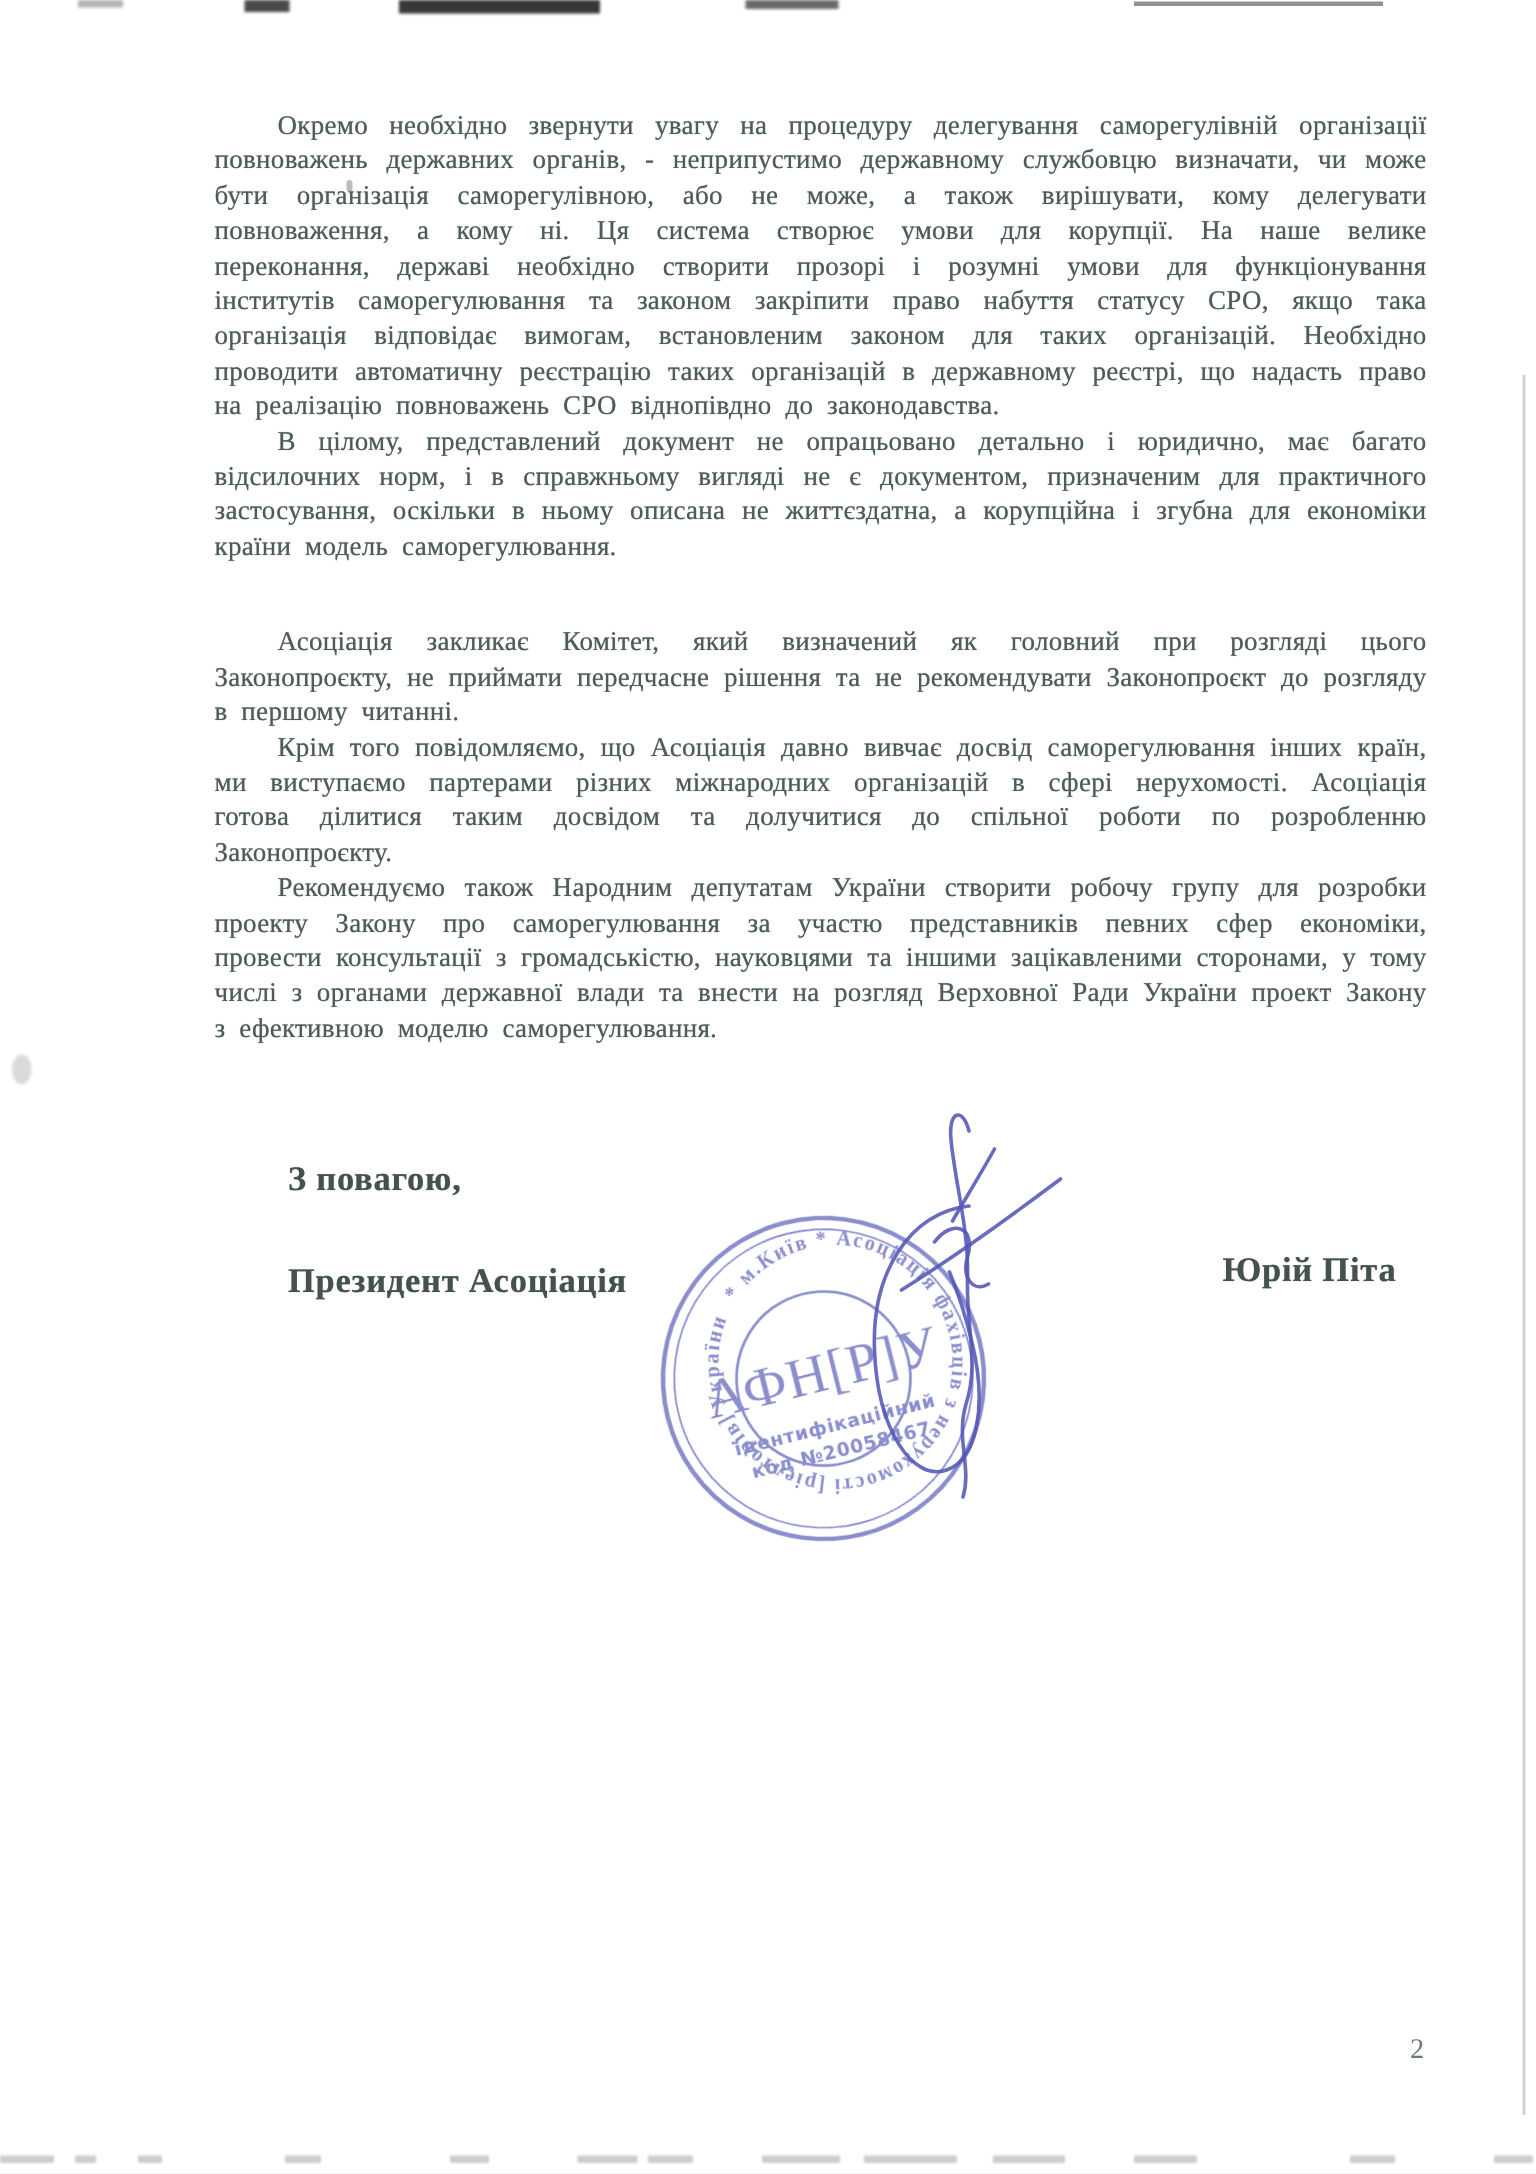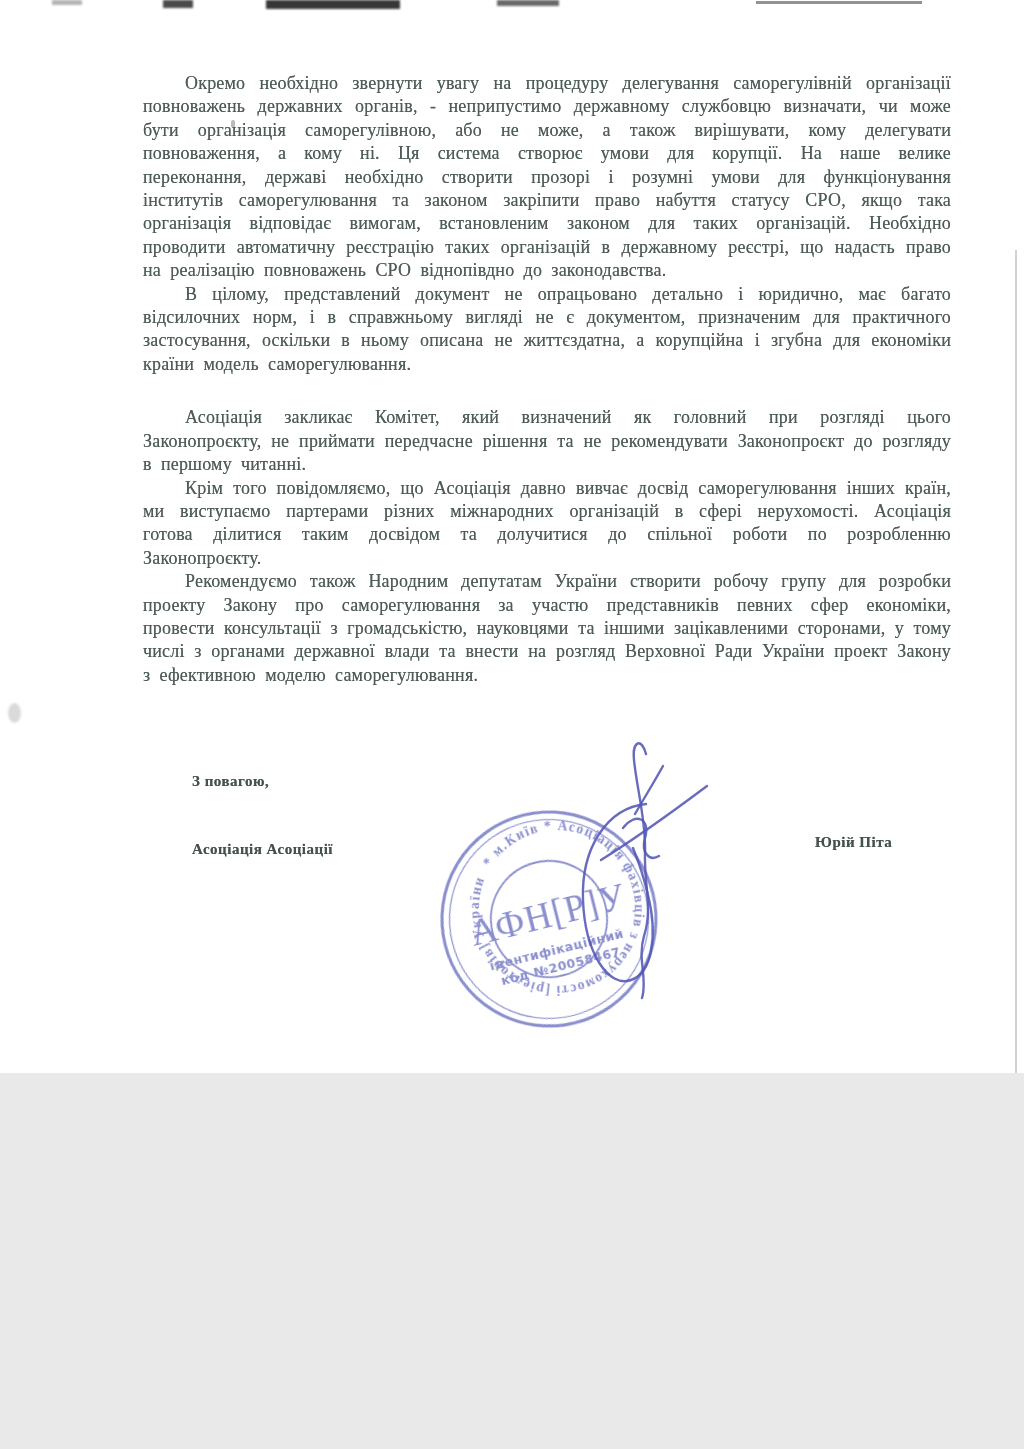--- a/index.html
+++ b/index.html
@@ -1,39 +1,39 @@
 <!DOCTYPE html>
 <html><head>
 <meta charset="utf-8">
 <style>
   html,body{margin:0;padding:0;background:#e9e9e9;}
   .page{
     position:relative;
-    width:1024px;height:1073px;
+    width:1024px;height:1449px;
     margin:0 auto;
     background:#ffffff;
     font-family:"Liberation Serif", serif;
     overflow:hidden;
   }
   
   .body-text{
     position:absolute;left:143px;top:72px;width:808px;
     color:#4e5c58;
     font-size:18px;line-height:23.4px;
     text-align:justify;
     word-spacing:4.5px;letter-spacing:0.2px;
     text-shadow:0 0 0.6px rgba(78,92,88,.75);
   }
   .body-text p{margin:0;text-indent:42px;}
-  .body-text p.para-gap{margin-top:30px;}
+  .body-text p.para-gap{margin-top:40px;}
 
   
   .closing,.signer-title,.signer-name{
     position:absolute;
-    font-weight:bold;font-size:15px;color:#44524e;
+    font-weight:bold;font-size:23px;color:#44524e;
     letter-spacing:0.5px;
     text-shadow:0 0 0.6px rgba(68,82,78,.7);
   }
   .closing{left:192px;top:773px;}
   .signer-title{left:192px;top:841px;}
   .signer-name{left:815px;top:834px;}
 
   
   .stamp{
     position:absolute;left:433px;top:803px;width:232px;height:232px;
@@ -120,21 +120,21 @@
 
   <div class="body-text">
     <p>Окремо необхідно звернути увагу на процедуру делегування саморегулівній організації повноважень державних органів, - неприпустимо державному службовцю визначати, чи може бути організація саморегулівною, або не може, а також вирішувати, кому делегувати повноваження, а кому ні. Ця система створює умови для корупції. На наше велике переконання, державі необхідно створити прозорі і розумні умови для функціонування інститутів саморегулювання та законом закріпити право набуття статусу СРО, якщо така організація відповідає вимогам, встановленим законом для таких організацій. Необхідно проводити автоматичну реєстрацію таких організацій в державному реєстрі, що надасть право на реалізацію повноважень СРО віднопівдно до законодавства.</p>
     <p>В цілому, представлений документ не опрацьовано детально і юридично, має багато відсилочних норм, і в справжньому вигляді не є документом, призначеним для практичного застосування, оскільки в ньому описана не життєздатна, а корупційна і згубна для економіки країни модель саморегулювання.</p>
     <p class="para-gap">Асоціація закликає Комітет, який визначений як головний при розгляді цього Законопроєкту, не приймати передчасне рішення та не рекомендувати Законопроєкт до розгляду в першому читанні.</p>
     <p>Крім того повідомляємо, що Асоціація давно вивчає досвід саморегулювання інших країн, ми виступаємо партерами різних міжнародних організацій в сфері нерухомості. Асоціація готова ділитися таким досвідом та долучитися до спільної роботи по розробленню Законопроєкту.</p>
     <p>Рекомендуємо також Народним депутатам України створити робочу групу для розробки проекту Закону про саморегулювання за участю представників певних сфер економіки, провести консультації з громадськістю, науковцями та іншими зацікавленими сторонами, у тому числі з органами державної влади та внести на розгляд Верховної Ради України проект Закону з ефективною моделю саморегулювання.</p>
   </div>
 
   <div class="closing">З повагою,</div>
-  <div class="signer-title">Асоціація Асоціації</div>
+  <div class="signer-title">Президент Асоціація</div>
   <div class="signer-name">Юрій Піта</div>
 
   <div class="stamp">
     <svg width="232" height="232" viewBox="0 0 232 232">
       <defs>
         <path id="ringPath" d="M 71.3,52.1 A 78,78 0 1 1 71.2,52.2"></path>
       </defs>
       <circle cx="116" cy="116" r="107" stroke-width="3"></circle>
       <circle cx="116" cy="116" r="99.5" stroke-width="1.2"></circle>
       <circle cx="116" cy="116" r="58" stroke-width="1.8"></circle>

